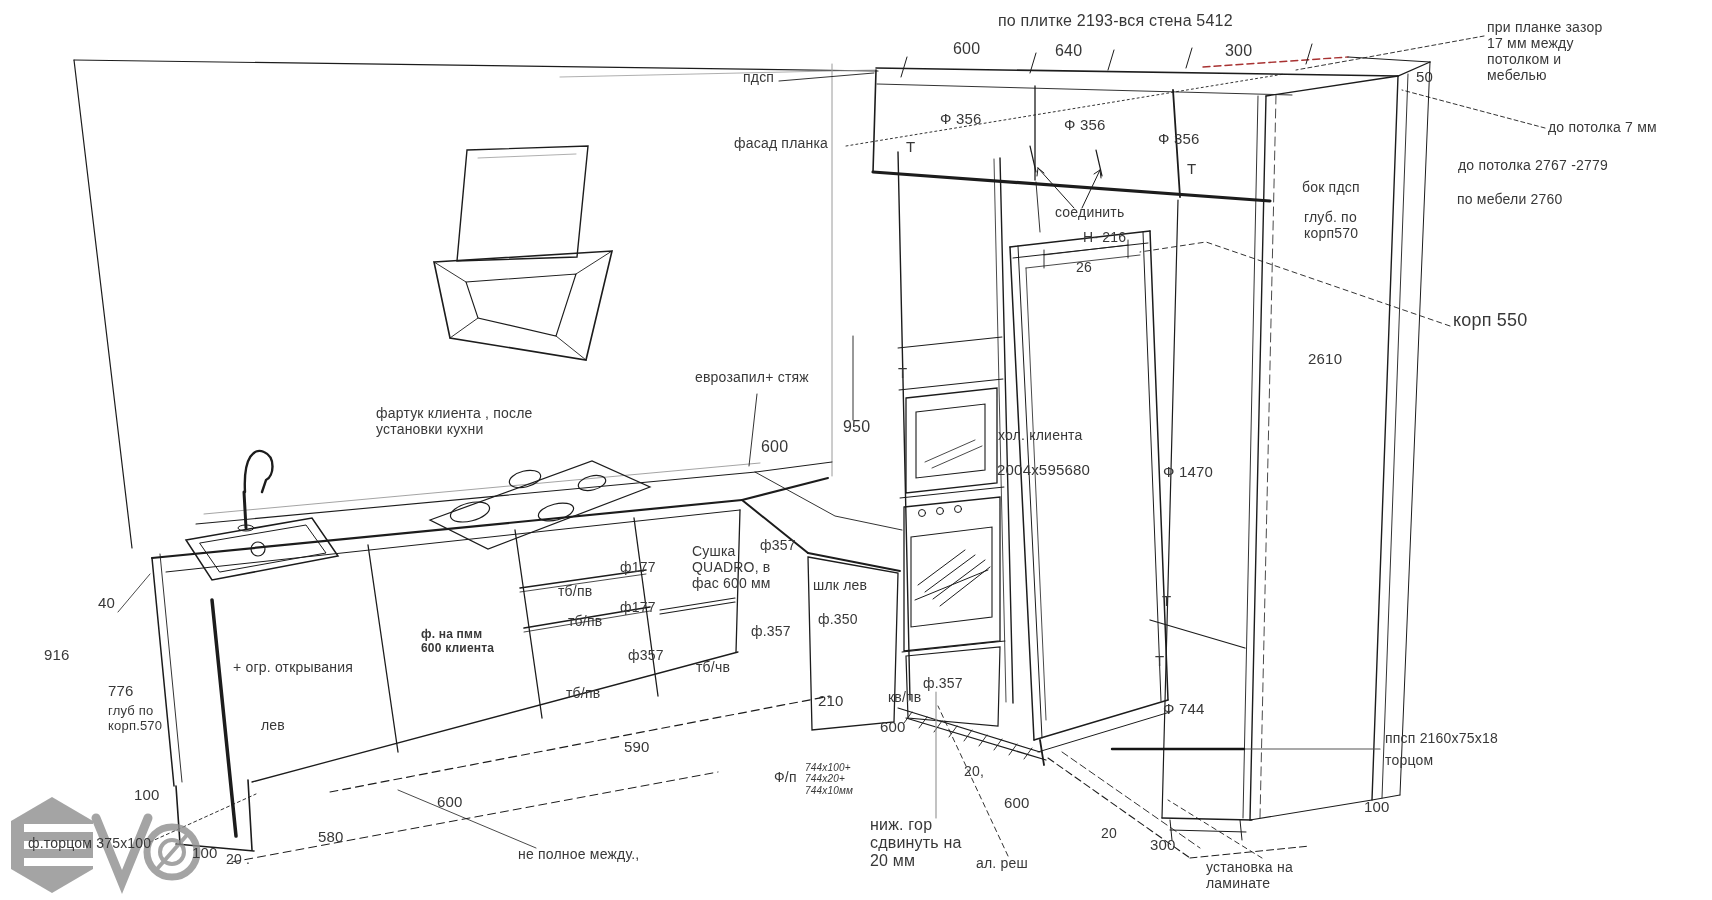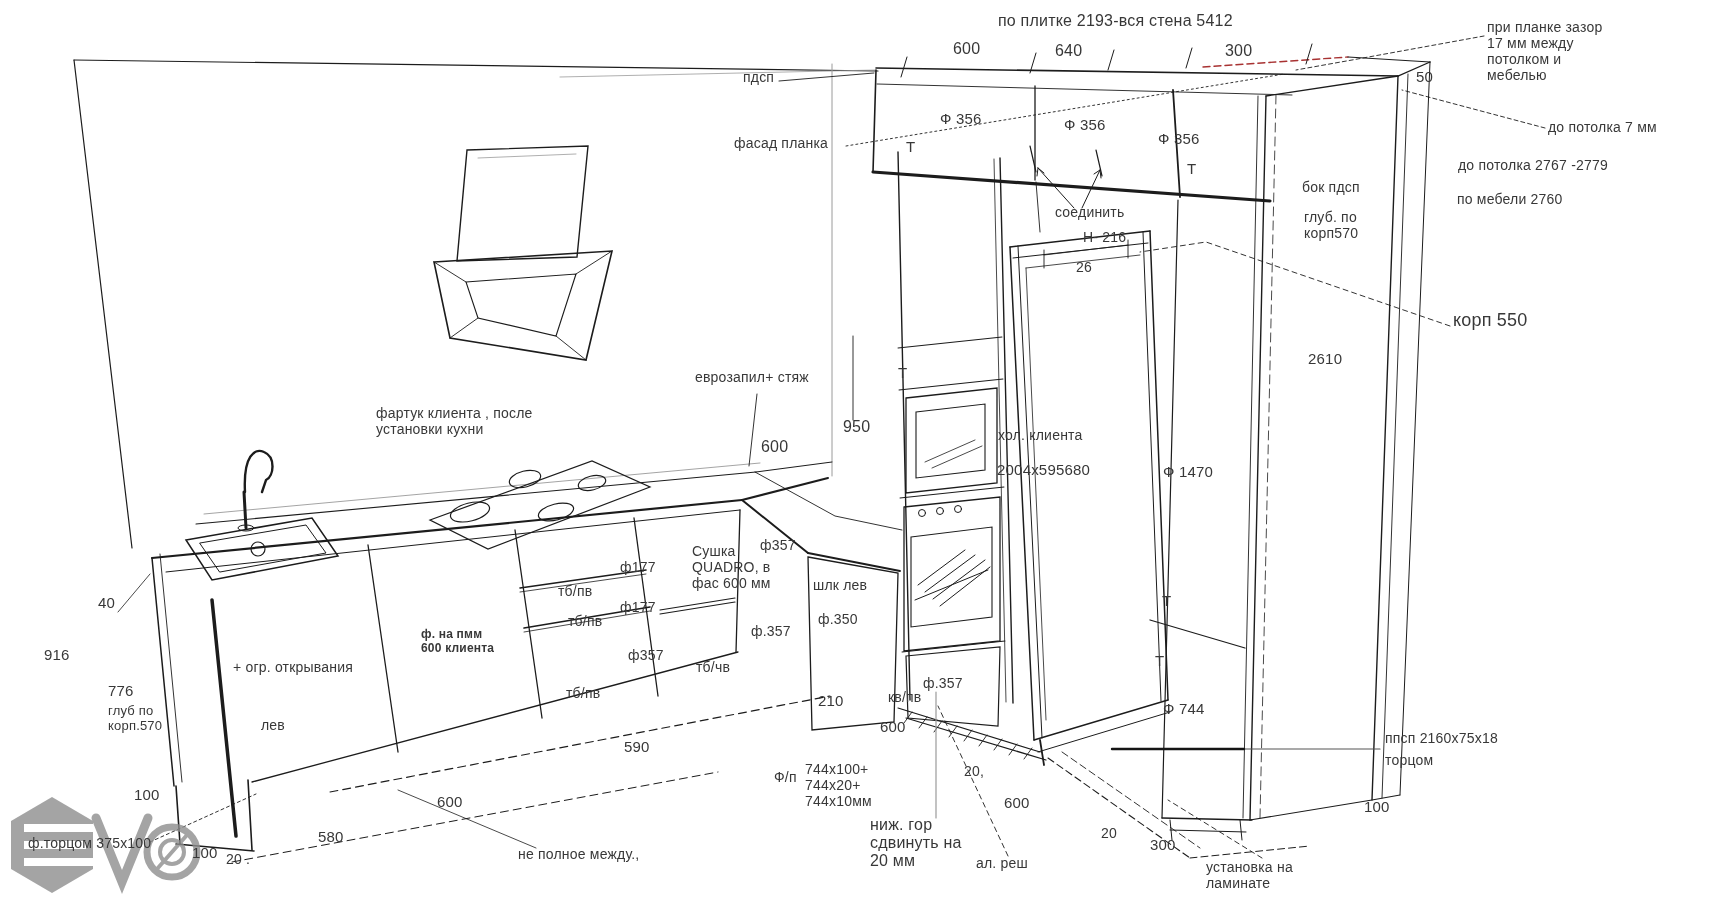--- a/index.html
+++ b/index.html
@@ -250,21 +250,21 @@
       <div class="label" style="left: 28px; top: 836px; font-size: 14px;">ф.торцом  375х100</div>
       <div class="label" style="left: 192px; top: 844px; font-size: 15px;">100</div>
       <div class="label" style="left: 226px; top: 852px; font-size: 14px;">20 .</div>
       <div class="label" style="left: 318px; top: 828px; font-size: 15px;">580</div>
       <div class="label" style="left: 437px; top: 793px; font-size: 15px;">600</div>
       <div class="label" style="left: 518px; top: 847px; font-size: 14px;">не полное между.,</div>
       <div class="label" style="left: 624px; top: 738px; font-size: 15px;">590</div>
       <div class="label" style="left: 818px; top: 692px; font-size: 15px;">210</div>
       <div class="label" style="left: 880px; top: 718px; font-size: 15px;">600</div>
       <div class="label" style="left: 774px; top: 770px; font-size: 14px;">Ф/п</div>
-      <div class="label" style="left: 805px; top: 762px; font-size: 14px;">744х100+
+      <div class="label" style="left: 805px; top: 762px; font-size: 10px; font-style: italic;">744х100+
 744х20+
 744х10мм</div>
       <div class="label" style="left: 870px; top: 816px; font-size: 16px;">ниж. гор
 сдвинуть на
 20 мм</div>
       <div class="label" style="left: 964px; top: 764px; font-size: 14px;">20,</div>
       <div class="label" style="left: 1004px; top: 794px; font-size: 15px;">600</div>
       <div class="label" style="left: 976px; top: 856px; font-size: 14px;">ал. реш</div>
       <div class="label" style="left: 1101px; top: 826px; font-size: 14px;">20</div>
       <div class="label" style="left: 1150px; top: 836px; font-size: 15px;">300</div>

